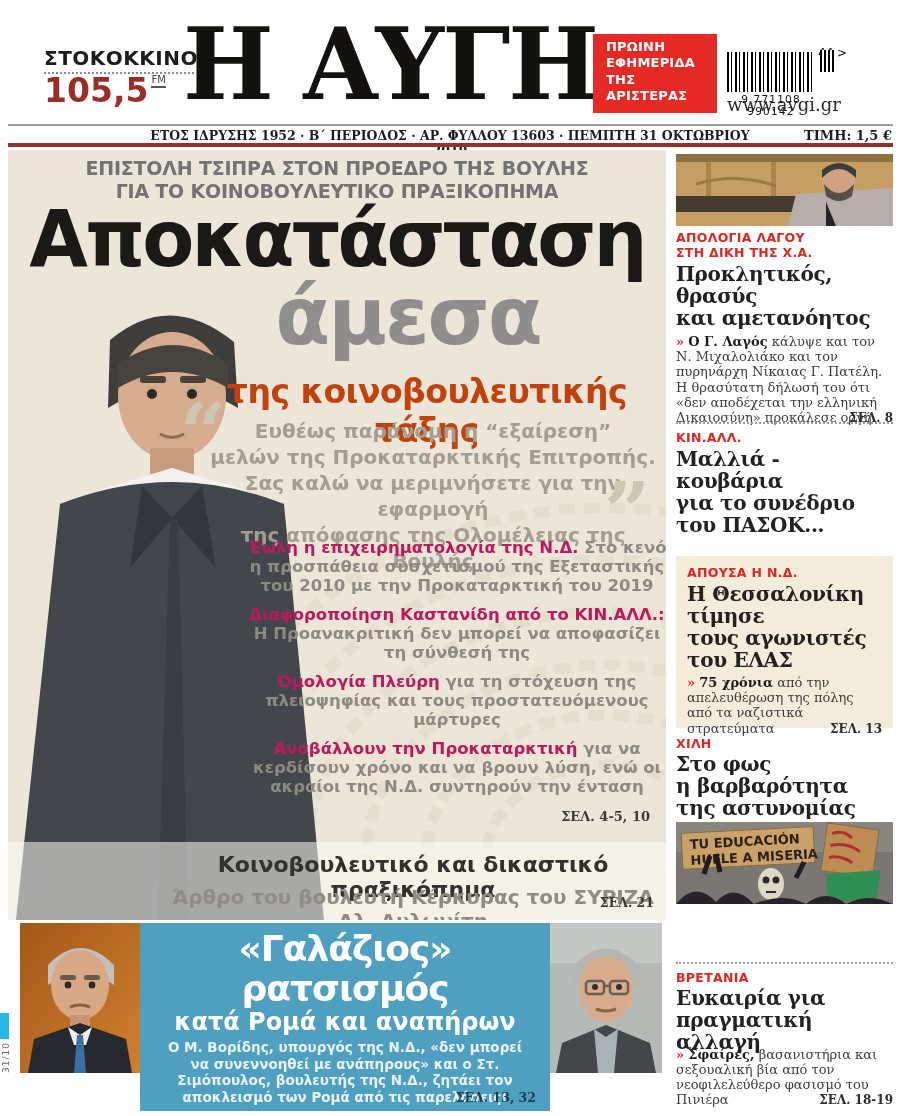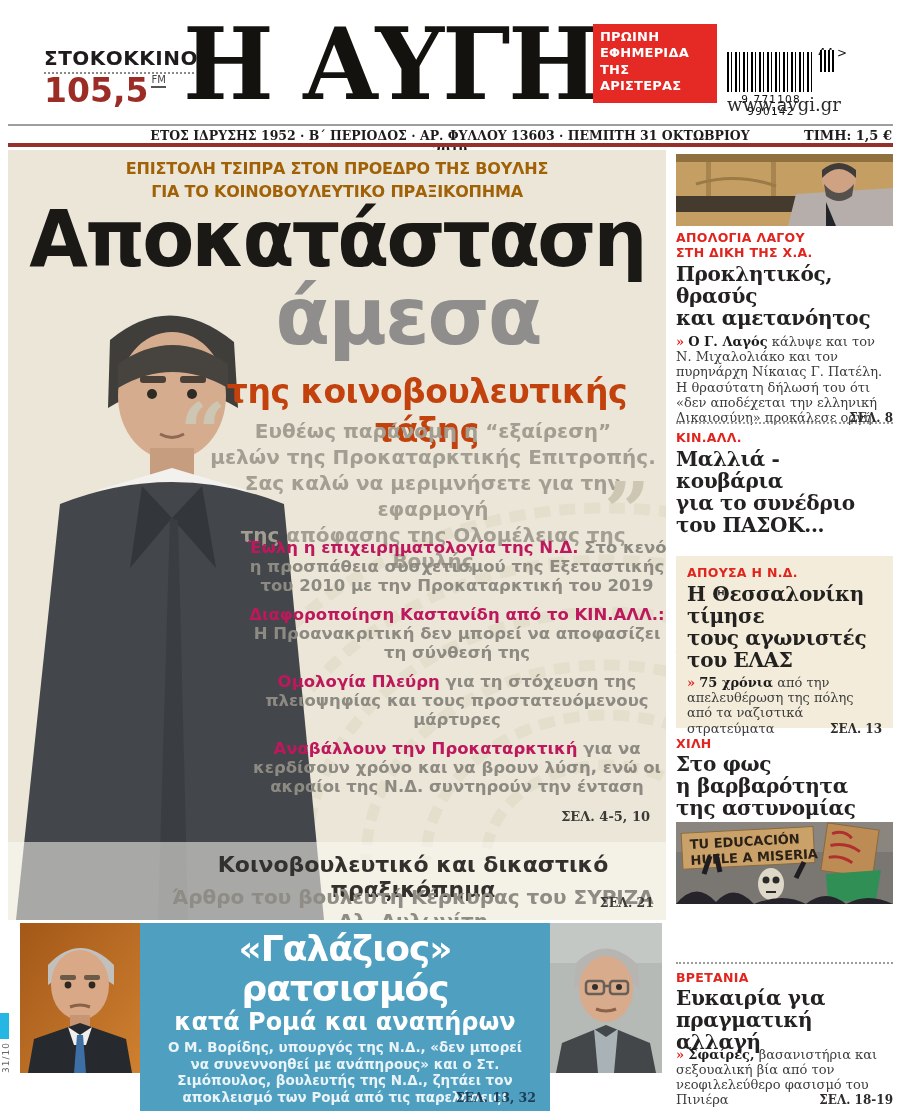--- a/index.html
+++ b/index.html
@@ -9,41 +9,41 @@
 
   
   .radio{left:44px;top:46px;width:150px;}
   .radio-name{font-size:20px;font-weight:bold;color:#1d1c1a;letter-spacing:.5px;
               border-bottom:2px dotted #8a8a86;padding-bottom:2px;}
   .radio-freq{font-size:33px;font-weight:bold;color:#9c2d26;line-height:1.05;}
   .radio-fm{font-size:10px;font-weight:normal;color:#444;vertical-align:top;border-bottom:2px solid #555;padding-bottom:1px;margin-left:3px;}
   .mast-title{left:170px;top:14px;width:440px;text-align:center;
       font-family:"DejaVu Serif",serif;font-weight:bold;font-size:96px;line-height:1.02;
       color:#14120f;letter-spacing:-2px;transform:scaleY(1.04);transform-origin:top;}
-  .tagbox{left:593px;top:24px;width:124px;height:79px;background:#e52a25;
-      display:flex;flex-direction:column;justify-content:flex-end;padding:8px 7px;box-sizing:border-box;}
+  .tagbox{left:593px;top:34px;width:124px;height:79px;background:#e52a25;
+      display:flex;flex-direction:column;justify-content:flex-end;padding:8px 13px;box-sizing:border-box;}
   .tagline{color:#fff;font-size:13px;font-weight:bold;line-height:1.28;letter-spacing:.2px;}
   .barcode-wrap{left:727px;top:52px;width:88px;}
   .bars{height:40px;background:repeating-linear-gradient(90deg,#000 0 2px,#fff 2px 4px,#000 4px 5px,#fff 5px 8px);}
   .bar-num{font-size:10.5px;color:#111;letter-spacing:1.2px;text-align:center;margin-top:1px;font-family:"DejaVu Sans",sans-serif;}
   .bar-flag{left:818px;top:46px;font-size:12px;color:#111;}
   .bars-small{left:820px;top:50px;width:16px;height:22px;
       background:repeating-linear-gradient(90deg,#000 0 2px,#fff 2px 4px);}
   .site{left:727px;top:94px;font-family:"DejaVu Serif",serif;font-size:18px;color:#2a2a2a;}
   .grayline{left:8px;top:124px;width:885px;height:2px;background:#9e9e9c;}
   .dateline{left:150px;top:128px;width:600px;text-align:center;
       font-family:"DejaVu Serif",serif;font-weight:bold;font-size:12.5px;color:#1e1d1b;}
   .price{right:8px;top:128px;font-family:"DejaVu Serif",serif;font-weight:bold;font-size:13px;color:#1e1d1b;}
   .redrule{left:8px;top:143px;width:885px;height:4px;background:#96302b;}
 
   
   .main{left:8px;top:150px;width:658px;height:770px;background:#ebe6d8;overflow:hidden;}
   .arcs{right:-30px;bottom:60px;opacity:.55;}
-  .kicker{left:0;top:7px;width:100%;text-align:center;font-size:16px;line-height:23px;
-      font-weight:bold;color:#a16207;letter-spacing:-.2px;}
+  .kicker{left:0;top:7px;width:100%;text-align:center;font-size:19px;line-height:23px;
+      font-weight:bold;color:#737373;letter-spacing:-.2px;}
   .h1{left:0;top:50px;width:100%;text-align:center;font-size:79px;font-weight:bold;
       color:#1b1916;letter-spacing:-3px;line-height:1;transform:scaleX(.96);}
   .h2{left:140px;top:127px;width:520px;text-align:center;font-size:80px;font-weight:bold;
       color:#8f8e8c;letter-spacing:-2px;line-height:1;}
   .h3{left:180px;top:222px;width:478px;text-align:center;font-size:33px;font-weight:bold;
       color:#c2410c;letter-spacing:-.5px;}
   .oq{left:172px;top:243px;font-family:"DejaVu Serif",serif;font-size:80px;font-weight:bold;
       color:#ccc6b3;line-height:1;}
   .cq{left:596px;top:322px;font-family:"DejaVu Serif",serif;font-size:80px;font-weight:bold;
       color:#ccc6b3;line-height:1;}

